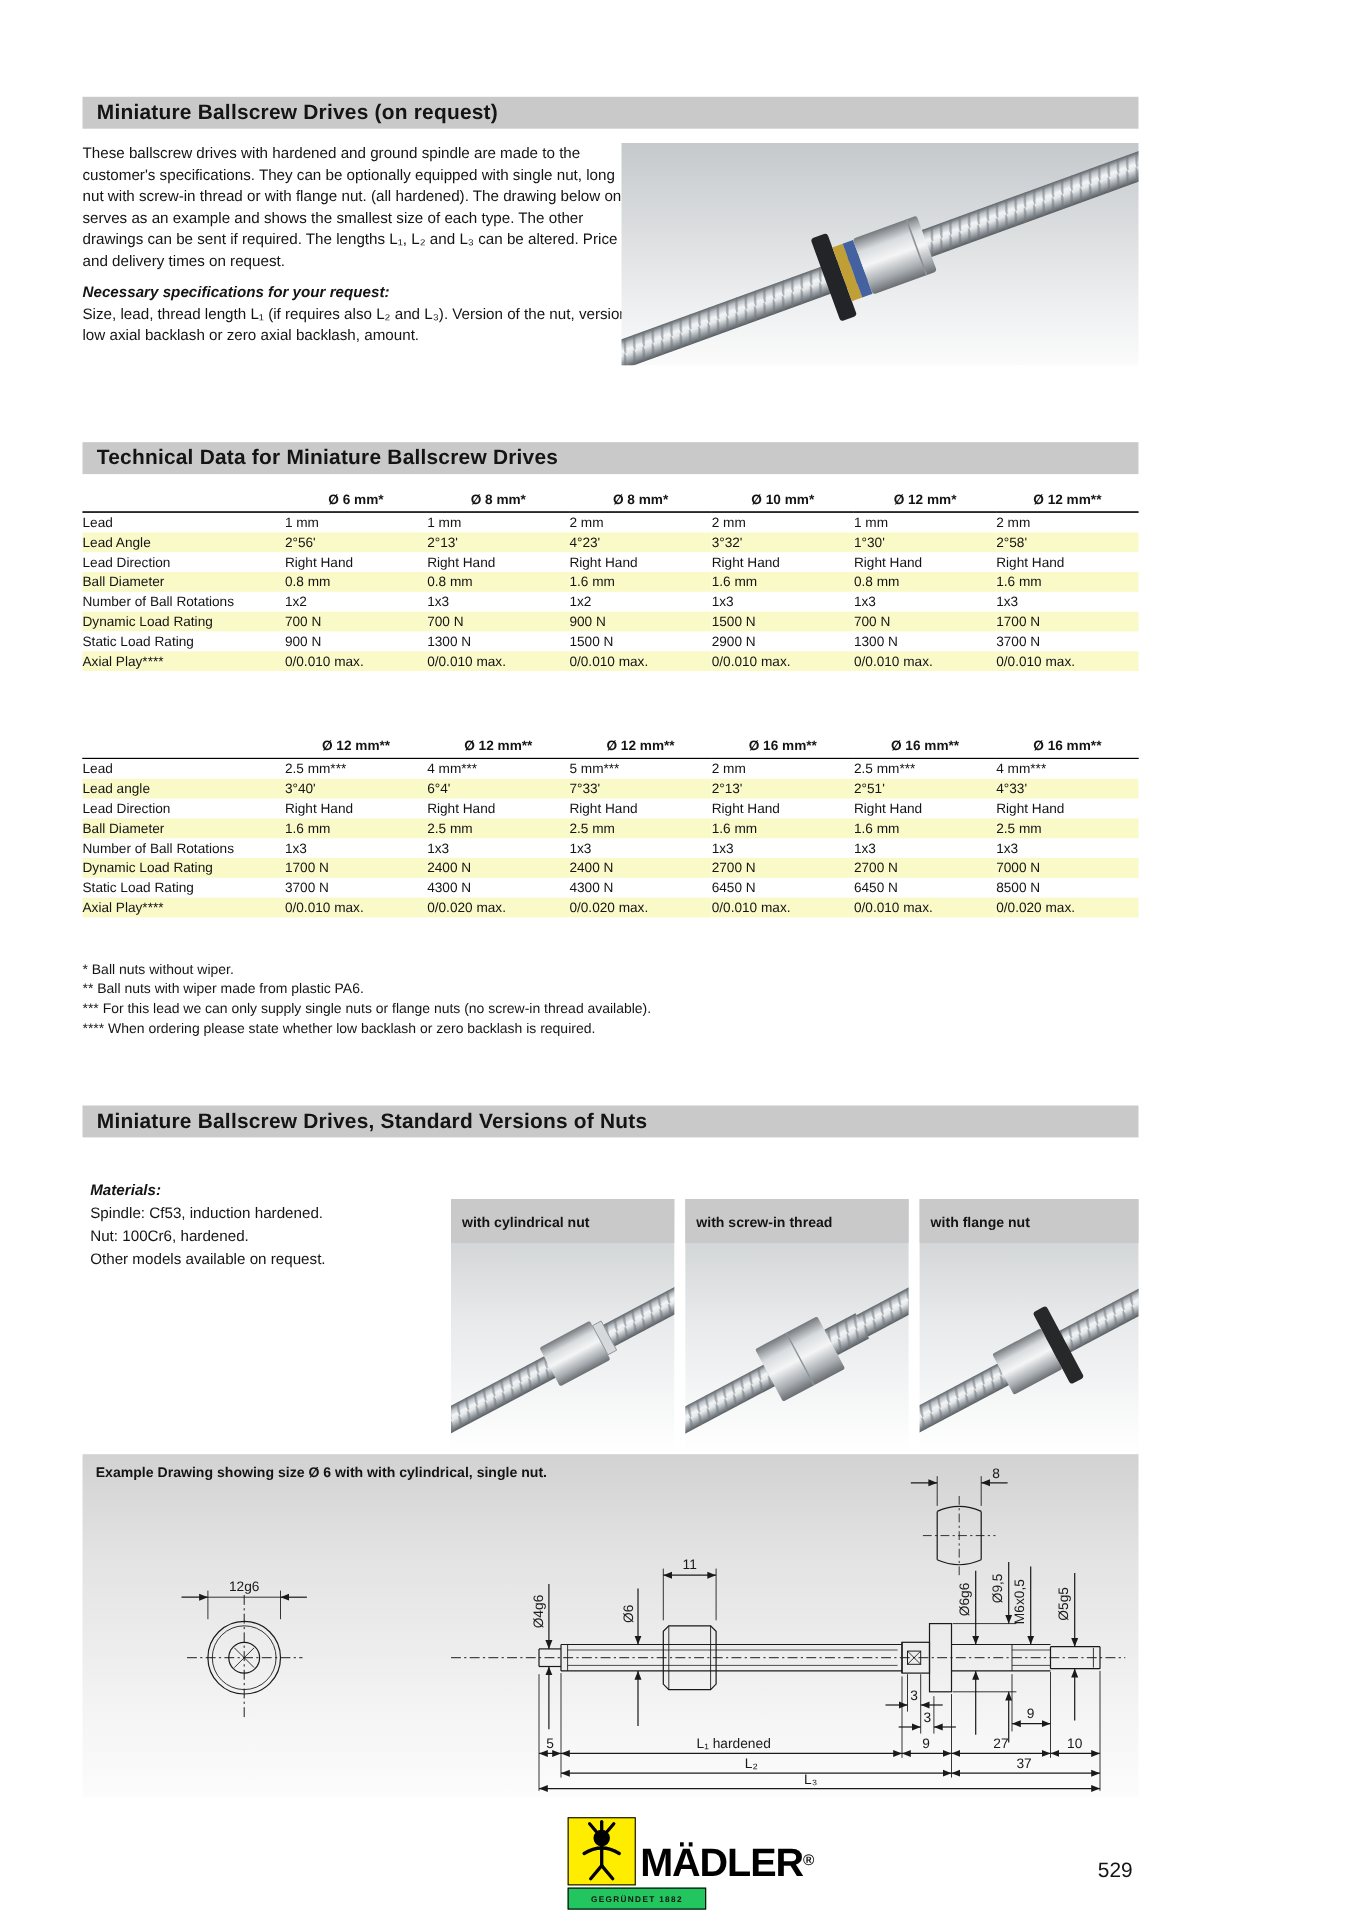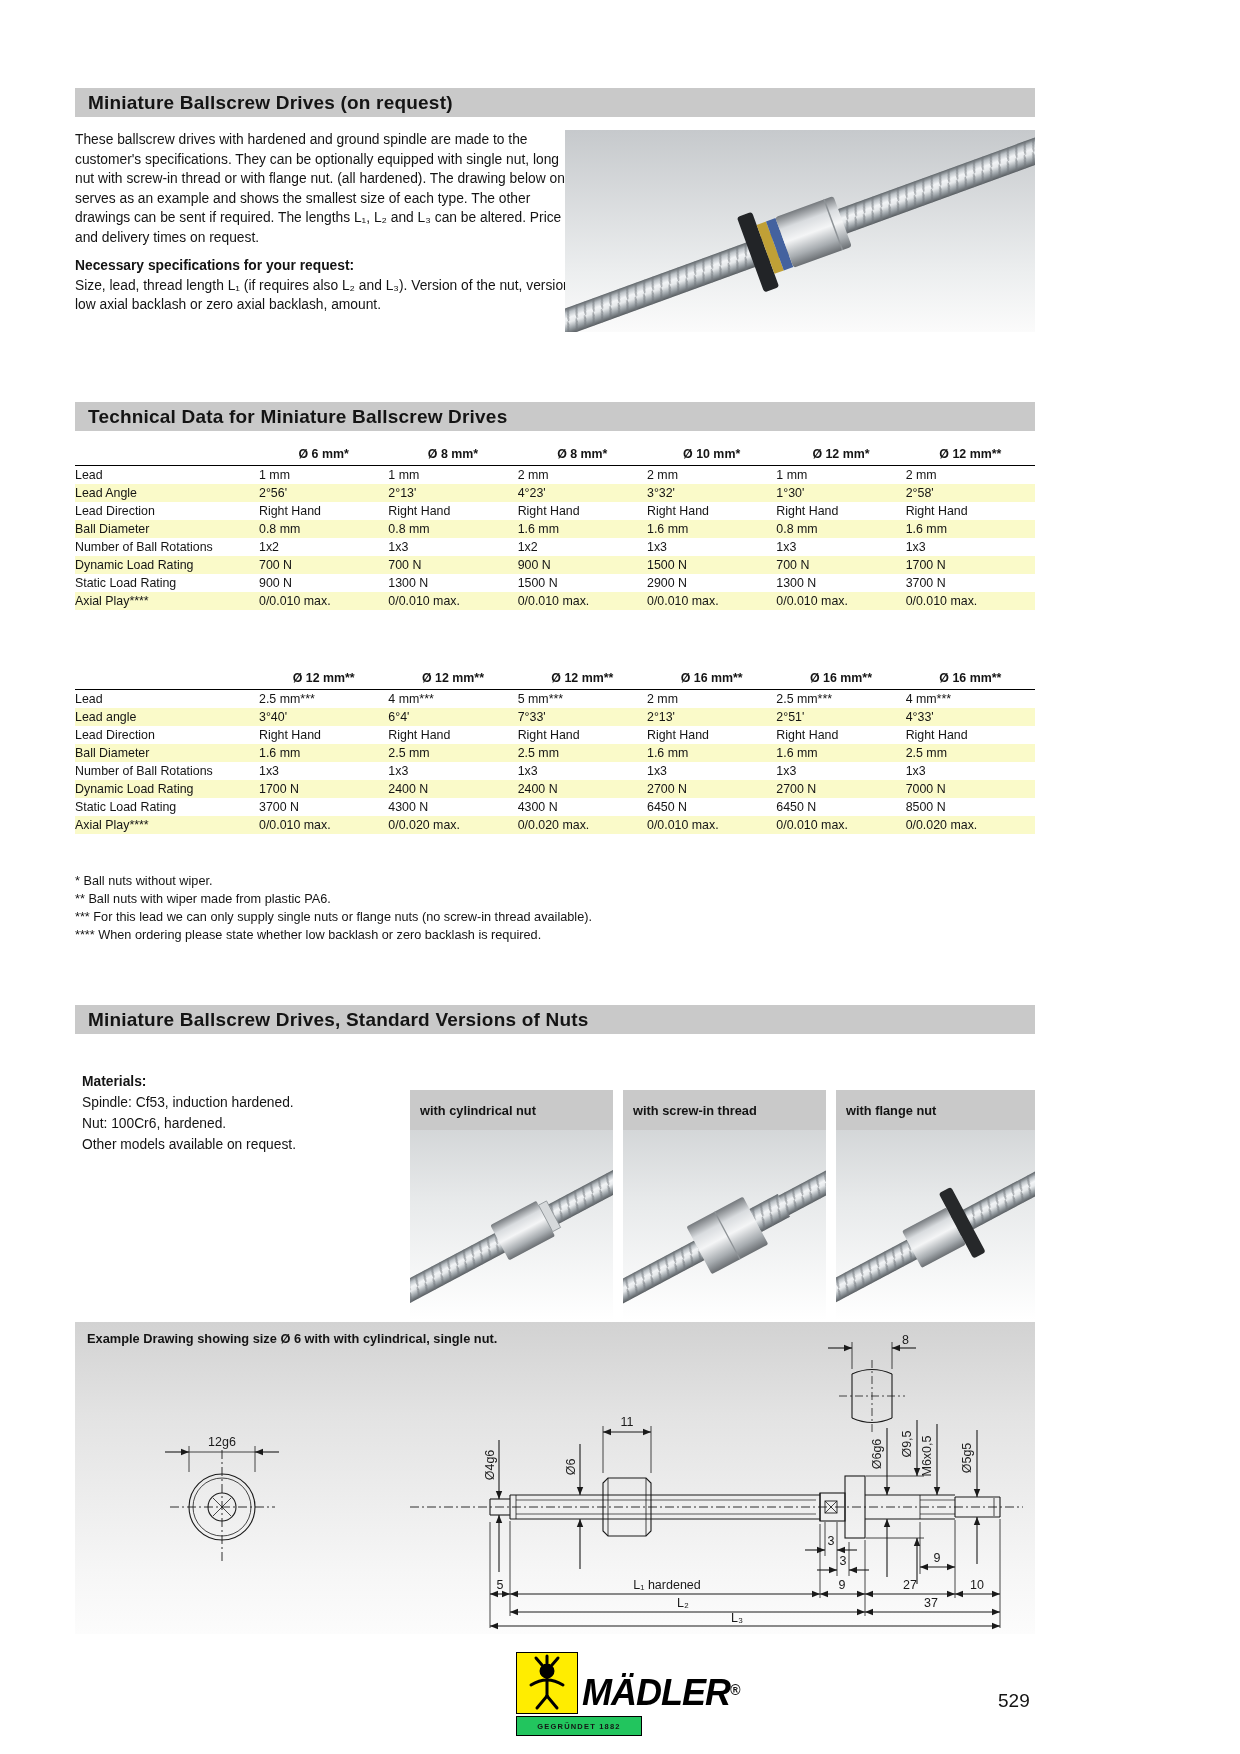--- a/index.html
+++ b/index.html
@@ -9,21 +9,21 @@
     font-family:"Liberation Sans","DejaVu Sans",sans-serif;
     color:#141414;
   }
   .abs { position:absolute; }
   .graybar {
     background:#c9c9c9; width:960px; height:29px;
     display:flex; align-items:center; padding-left:13px;
     font-weight:bold; font-size:19px; letter-spacing:.2px;
   }
   .bodytext { font-size:13.8px; line-height:19.5px; }
-  .boldline { font-weight:bold; font-size:13.8px; line-height:19.5px; }
+  .boldline { font-weight:bold; font-size:13.8px; line-height:19.5px;font-style:italic; }
   .photo-box {
     background:linear-gradient(180deg,#c9ccce 0%,#e8eaeb 45%,#ffffff 92%);
     margin-top:32px;
   }
   .caption-bar {
     background:#c9c9c9; height:40px; display:flex; align-items:center;
     padding-left:10px; font-weight:bold; font-size:12.8px;
   }
   table.tech {
     border-collapse:collapse; width:960px; table-layout:fixed;
@@ -497,21 +497,21 @@
       <text x="835" y="267" text-anchor="middle">27</text>
       <text x="902" y="267" text-anchor="middle">10</text>
       <text x="608" y="285" text-anchor="middle">L₂</text>
       <text x="856" y="285" text-anchor="middle">37</text>
       <text x="662" y="300" text-anchor="middle">L₃</text>
     </g>
   </svg>
 </div>
 
 <div class="abs" style="left:516px; top:1652px;">
-  <div style="display:flex; align-items:flex-end;font-style:italic;">
+  <div style="display:flex; align-items:flex-end;">
     <div class="logo-square">
       <svg width="60" height="60" viewBox="0 0 60 60">
         <g stroke="#000" stroke-width="3" fill="none" stroke-linecap="round">
           <circle cx="30" cy="18" r="6" fill="#000"></circle>
           <path d="M14,32 Q30,22 46,32"></path>
           <line x1="30" y1="24" x2="30" y2="43"></line>
           <line x1="30" y1="43" x2="20" y2="55"></line>
           <line x1="30" y1="43" x2="40" y2="55"></line>
           <line x1="25" y1="12" x2="19" y2="5"></line>
           <line x1="30" y1="10" x2="30" y2="3"></line>

